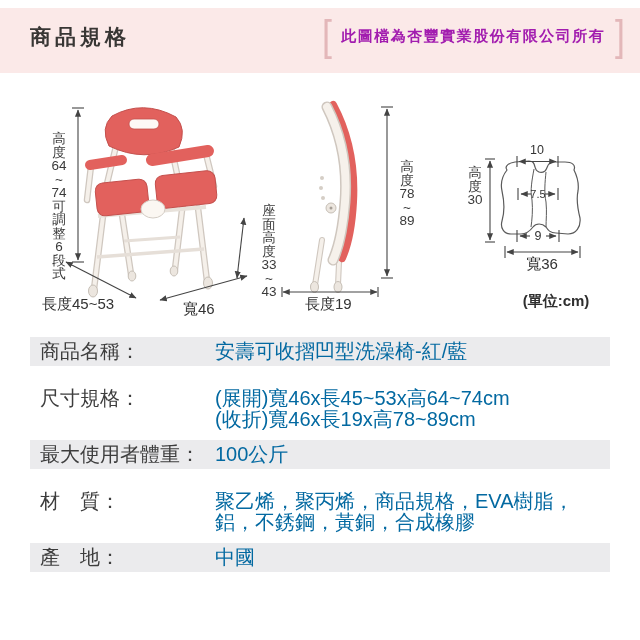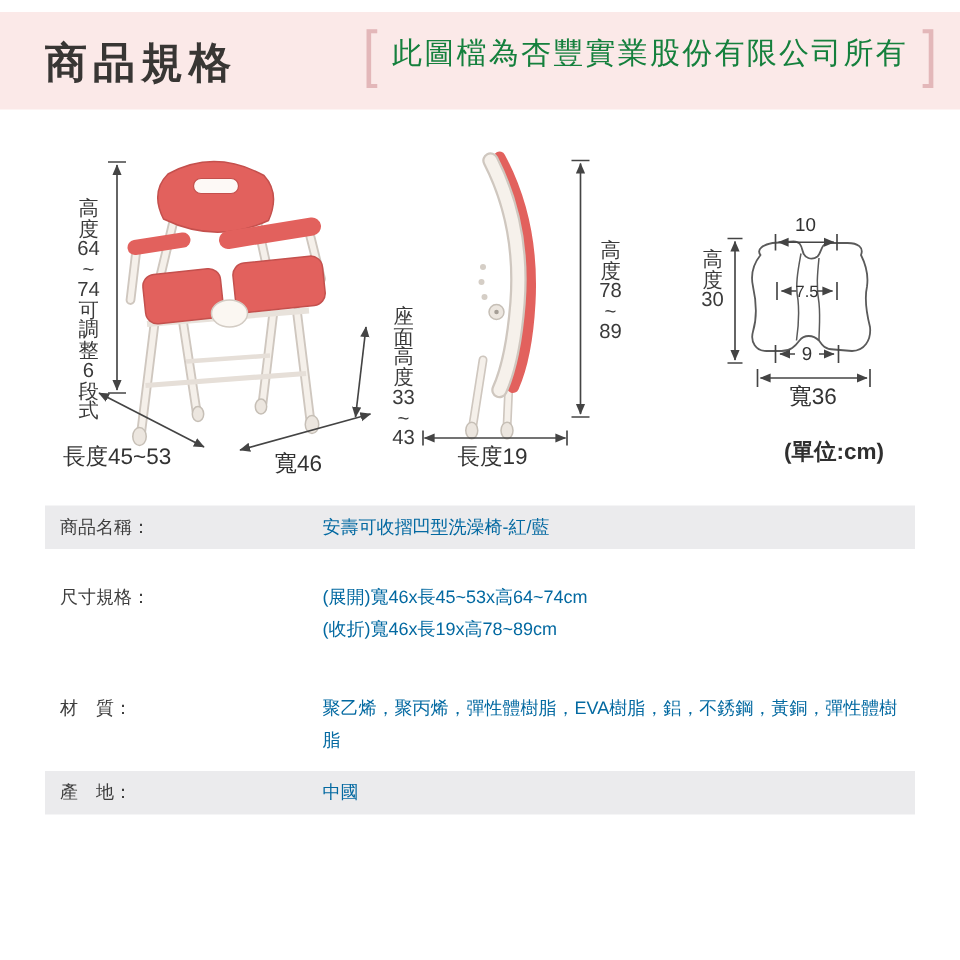--- a/index.html
+++ b/index.html
@@ -6,42 +6,42 @@
   body{
     width:640px;height:640px;position:relative;overflow:hidden;
     background:#ffffff;
     font-family:"Liberation Sans","DejaVu Sans",sans-serif;
     color:#3d3d3d;
   }
   
   .header{position:absolute;top:8px;left:0;width:640px;height:65px;background:#fbe9e8;}
   .page-title{
     position:absolute;left:30px;top:15px;margin:0;
-    font-size:28px;font-weight:bold;letter-spacing:4px;color:#383634;
+    font-size:21px;font-weight:bold;letter-spacing:4px;color:#383634;
   }
   .watermark{position:absolute;right:14px;top:7px;display:flex;align-items:center;gap:9px;}
   .wm-bracket{font-size:42px;line-height:1;color:#e3b7b9;font-weight:normal;transform:scaleX(.85);}
-  .wm-lines{font-size:20px;line-height:24px;letter-spacing:1.5px;color:#15803d;}
+  .wm-lines{font-size:15px;line-height:24px;letter-spacing:1.5px;color:#a21caf;font-weight:bold;}
   
   .diagram{position:absolute;top:90px;left:0;width:640px;height:245px;}
   .diagram svg{position:absolute;left:0;top:0;}
   .vlabel{
     position:absolute;white-space:pre-line;text-align:center;
     font-size:13.5px;line-height:13.5px;color:#3a3a3a;
   }
   .vl-open-height{left:46px;top:42px;width:26px;}
   .vl-fold-seat{left:256px;top:114px;width:26px;}
   .vl-fold-height{left:394px;top:70px;width:26px;}
   .vl-seat-height{left:462px;top:76px;width:26px;}
   .dim{stroke:#444;stroke-width:1.1;fill:none;}
   .dimtext{font-size:15px;fill:#333;}
   .dimnum{font-size:12.5px;fill:#333;}
   .unitnote{font-size:15px;font-weight:bold;fill:#2f2f2f;}
   
-  .spec-table{position:absolute;top:337px;left:30px;width:580px;font-size:12px;}
+  .spec-table{position:absolute;top:337px;left:30px;width:580px;font-size:20px;}
   .row{display:flex;align-items:flex-start;padding:4px 0 4px 10px;line-height:21px;}
   .row.striped{background:#ebebed;}
   .row.tall{padding-top:22px;padding-bottom:10px;}
   .row.mid{padding-top:7px;padding-bottom:7px;}
   .cell-label{width:175px;flex:none;color:#3d3d3d;}
   .cell-value{flex:1;white-space:pre-line;color:#0369a1;}
 </style>
 </head>
 <body>
 
@@ -209,23 +209,27 @@
   <section class="spec-table">
     <div class="row striped">
       <div class="cell-label">商品名稱：</div>
       <div class="cell-value">安壽可收摺凹型洗澡椅-紅/藍</div>
     </div>
     <div class="row tall">
       <div class="cell-label">尺寸規格：</div>
       <div class="cell-value">(展開)寬46x長45~53x高64~74cm
 (收折)寬46x長19x高78~89cm</div>
     </div>
+    <div class="row striped">
+      <div class="cell-label">最大使用者體重：</div>
+      <div class="cell-value">100公斤</div>
+    </div>
     <div class="row tall">
       <div class="cell-label">材　質：</div>
-      <div class="cell-value">聚乙烯，聚丙烯，彈性體樹脂，EVA樹脂，鋁，不銹鋼，黃銅，彈性體樹脂</div>
+      <div class="cell-value">聚乙烯，聚丙烯，商品規格，EVA樹脂，鋁，不銹鋼，黃銅，合成橡膠</div>
     </div>
     <div class="row striped">
       <div class="cell-label">產　地：</div>
       <div class="cell-value">中國</div>
     </div>
   </section>
 
 </div>
 
 </body></html>

